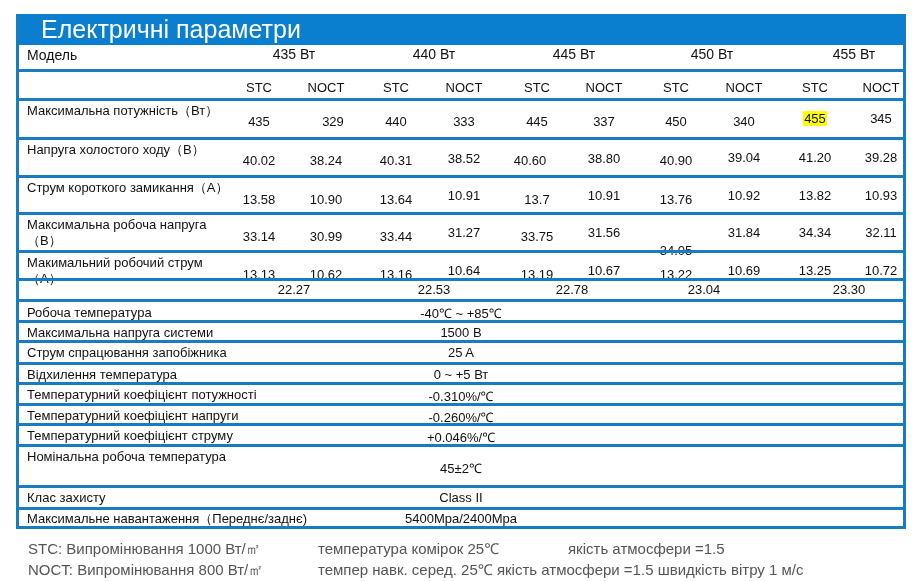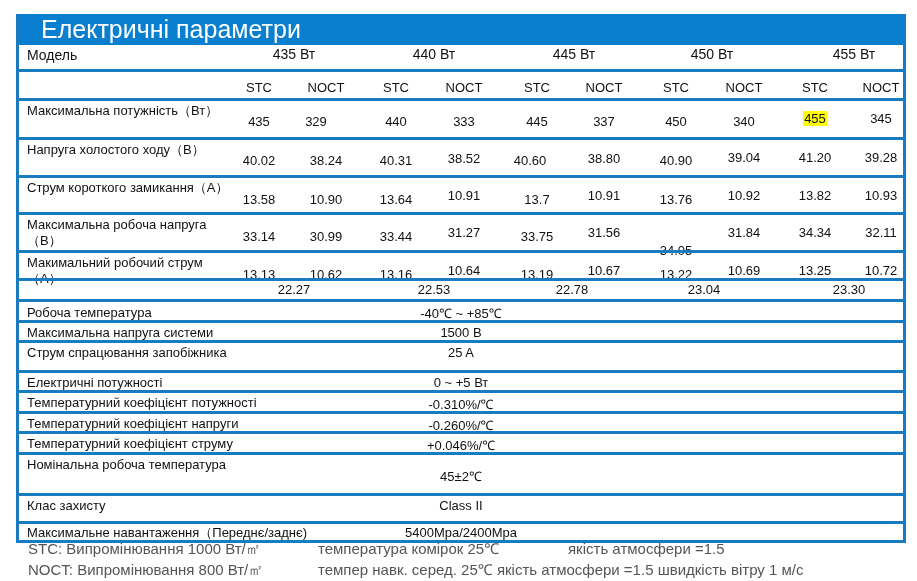--- a/index.html
+++ b/index.html
@@ -51,21 +51,21 @@
       <div class="c" style="left:485px;top:8px">NOCT</div>
       <div class="c" style="left:556px;top:8px">STC</div>
       <div class="c" style="left:622px;top:8px">NOCT</div>
     </div>
   </div>
 
   <div class="row" style="height:39px;">
     <div class="lbl">Максимальна потужність（Вт）</div>
     <div class="cells">
       <div class="c" style="left:0px;top:13px">435</div>
-      <div class="c" style="left:57px;top:13px">329</div>
+      <div class="c" style="left:74px;top:13px">329</div>
       <div class="c" style="left:137px;top:13px">440</div>
       <div class="c" style="left:205px;top:13px">333</div>
       <div class="c" style="left:278px;top:13px">445</div>
       <div class="c" style="left:345px;top:13px">337</div>
       <div class="c" style="left:417px;top:13px">450</div>
       <div class="c" style="left:485px;top:13px">340</div>
       <div class="c" style="left:556px;top:10px"><span class="hl">455</span></div>
       <div class="c" style="left:622px;top:10px">345</div>
     </div>
   </div>
@@ -145,45 +145,45 @@
   </div>
 
   <div class="row" style="height:21px;">
     <div class="lbl" style="top:3px">Робоча температура</div>
     <div class="shared" style="top:2px">-40℃ ~ +85℃</div>
   </div>
   <div class="row" style="height:20px;">
     <div class="lbl" style="top:2px">Максимальна напруга системи</div>
     <div class="shared" style="top:2px">1500 В</div>
   </div>
-  <div class="row" style="height:30px;">
+  <div class="row" style="height:22px;">
     <div class="lbl" style="top:2px">Струм спрацювання запобіжника</div>
     <div class="shared" style="top:2px">25 A</div>
   </div>
   <div class="row" style="height:20px;">
-    <div class="lbl" style="top:2px">Електричні потужності</div>
+    <div class="lbl" style="top:2px">Відхилення температура</div>
     <div class="shared" style="top:2px">0 ~ +5 Вт</div>
   </div>
   <div class="row" style="height:21px;">
     <div class="lbl" style="top:2px;width:400px">Температурний коефіцієнт потужності</div>
     <div class="shared" style="top:2px">-0.310%/℃</div>
   </div>
   <div class="row" style="height:20px;">
     <div class="lbl" style="top:2px;width:400px">Температурний коефіцієнт напруги</div>
     <div class="shared" style="top:2px">-0.260%/℃</div>
   </div>
   <div class="row" style="height:21px;">
     <div class="lbl" style="top:2px;width:400px">Температурний коефіцієнт струму</div>
     <div class="shared" style="top:2px">+0.046%/℃</div>
   </div>
   <div class="row" style="height:41px;">
     <div class="lbl" style="top:2px;width:400px">Номінальна робоча температура</div>
     <div class="shared" style="top:12px">45±2℃</div>
   </div>
-  <div class="row" style="height:28px;">
+  <div class="row" style="height:22px;">
     <div class="lbl" style="top:2px">Клас захисту</div>
     <div class="shared" style="top:2px">Class II</div>
   </div>
   <div class="row" style="height:19px;">
     <div class="lbl" style="top:1px;width:400px">Максимальне навантаження（Переднє/заднє)</div>
     <div class="shared" style="top:1px">5400Mpa/2400Mpa</div>
   </div>
 </div>
 
 <div class="notes">

